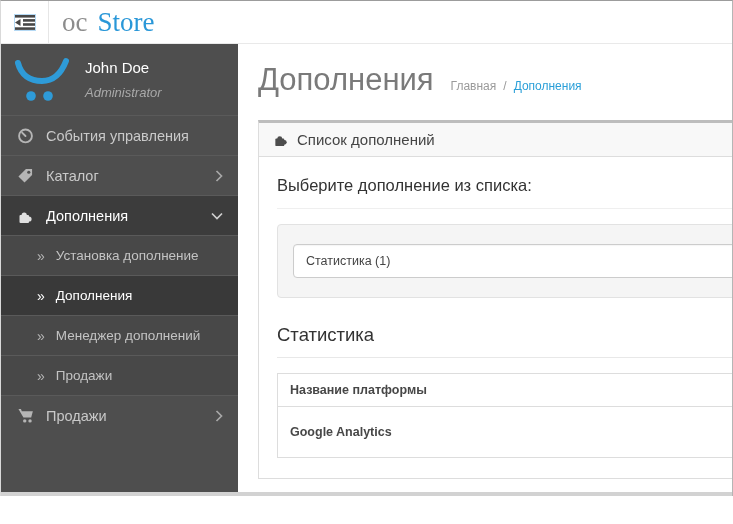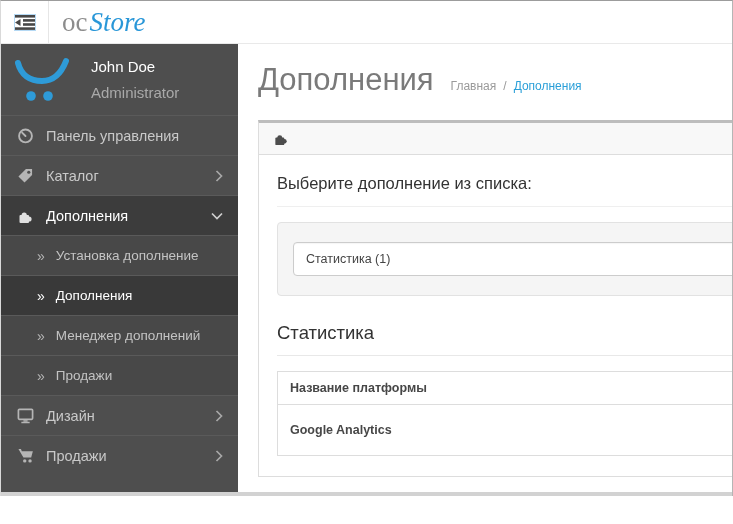--- a/index.html
+++ b/index.html
@@ -12,31 +12,31 @@
   }
 
   
   .top-header { height:43px; background:#fff; border-bottom:1px solid #e9e9e9; display:flex; align-items:stretch; }
   .menu-toggle { width:48px; border:none; border-right:1px solid #e6e6e6; background:#fff;
     display:flex; align-items:center; justify-content:center; cursor:pointer; }
   .menu-toggle svg { box-shadow:0 0 0 1px rgba(90,170,230,.45); }
   .logo { display:flex; align-items:baseline; margin-left:13px; align-self:center; cursor:pointer;
     font-family:"Liberation Serif","DejaVu Serif",serif; font-size:27px; line-height:1; }
   .logo .oc { color:#8c8c8c; }
-  .logo .store { color:#2997d8; margin-left:2px;font-style:italic; }
+  .logo .store { color:#2997d8; margin-left:10px; }
 
   
   .body-row { display:flex; height:480px; }
 
   
   .sidebar { width:237px; flex:0 0 237px; background:#4e4e4e; overflow:hidden; }
-  .user-panel { height:71px; display:flex; align-items:center; padding-left:13px;gap:6px; }
+  .user-panel { height:71px; display:flex; align-items:center; padding-left:13px; }
   .user-info { margin-left:13px; }
   .user-name { color:#fff; font-size:15px; }
-  .user-role { color:#a9a9a9; font-size:15px; margin-top:9px; }
+  .user-role { color:#a9a9a9; font-size:13px; margin-top:9px;font-style:italic; }
 
   .menu-item { height:40px; display:flex; align-items:center; padding:0 15px;
     border-top:1px solid #5a5a5a; color:#c9c9c9; font-size:14.5px; cursor:pointer; }
   .menu-item .mi-icon { width:18px; display:flex; justify-content:center; margin-right:12px; color:#b5b5b5; }
   .menu-item .chev { margin-left:auto; display:flex; }
   .menu-item.active { background:#3c3c3c; color:#fff; }
   .menu-item.active .mi-icon { color:#e0e0e0; }
   .submenu-item { background:#484848; font-size:13.5px; padding-left:36px; color:#c3c3c3; }
   .submenu-item .marker { font-size:14px; margin-right:11px; color:#b5b5b5; }
   .submenu-item.active { background:#393939; color:#fff; }
@@ -119,21 +119,21 @@
 
       <nav>
 
         <div class="menu-item">
           <span class="mi-icon">
             <svg width="17" height="17" viewBox="0 0 18 18">
                 <circle cx="9" cy="9.5" r="6.8" fill="none" stroke="currentColor" stroke-width="2"></circle>
                 <line x1="9" y1="9.5" x2="5.4" y2="5.9" stroke="currentColor" stroke-width="2" stroke-linecap="round"></line>
               </svg>
           </span>
-          <span>Панель управления</span>
+          <span>События управления</span>
         </div>
 
         <div class="menu-item">
           <span class="mi-icon">
             <svg width="16" height="16" viewBox="0 0 17 17">
                 <path d="M16 1 H9.5 L1.5 9 L8 15.5 L16 7.5 Z" fill="currentColor"></path>
                 <circle cx="12.5" cy="4.5" r="1.7" fill="#4e4e4e"></circle>
               </svg>
           </span>
           <span>Каталог</span>
@@ -174,35 +174,20 @@
         <div class="menu-item submenu-item">
           <span class="marker">»</span>
           <span>Менеджер дополнений</span>
         </div>
 
         <div class="menu-item submenu-item">
           <span class="marker">»</span>
           <span>Продажи</span>
         </div>
 
-        <div class="menu-item">
-          <span class="mi-icon">
-            <svg width="17" height="17" viewBox="0 0 18 18">
-                <rect x="1.5" y="2.5" width="15" height="10.5" rx="1" fill="none" stroke="currentColor" stroke-width="1.8"></rect>
-                <rect x="6.8" y="14" width="4.4" height="1.6" fill="currentColor"></rect>
-                <rect x="4.6" y="15.6" width="8.8" height="1.6" fill="currentColor"></rect>
-              </svg>
-          </span>
-          <span>Дизайн</span>
-          <span class="chev">
-            <svg width="8" height="12" viewBox="0 0 8 12">
-                <polyline points="1.5,1 6.5,6 1.5,11" fill="none" stroke="#a8a8a8" stroke-width="1.7"></polyline>
-              </svg>
-          </span>
-        </div>
 
         <div class="menu-item">
           <span class="mi-icon">
             <svg width="17" height="17" viewBox="0 0 18 18">
                 <path d="M1.5 2 H4.2 L5.1 4.5 H16.8 L15 11 H6.8 Z" fill="currentColor"></path>
                 <circle cx="8.2" cy="14.7" r="1.8" fill="currentColor"></circle>
                 <circle cx="13.8" cy="14.7" r="1.8" fill="currentColor"></circle>
               </svg>
           </span>
           <span>Продажи</span>
@@ -232,20 +217,21 @@
         <div class="panel">
           <div class="panel-heading">
             <span class="ph-icon">
               <svg width="15" height="15" viewBox="0 0 16 16" fill="currentColor">
                   <rect x="2.5" y="7" width="9.5" height="8" rx="1"></rect>
                   <circle cx="7.2" cy="7" r="2.6"></circle>
                   <circle cx="12" cy="11" r="2.6"></circle>
                   <rect x="9" y="9.5" width="4" height="3"></rect>
                 </svg>
             </span>
+            <span>Список дополнений</span>
           </div>
 
           <div class="panel-body">
             <h2 class="choose-title">Выберите дополнение из списка:</h2>
 
             <div class="well">
               <div class="select-box">
                 <span>Статистика (1)</span>
               </div>
             </div>

